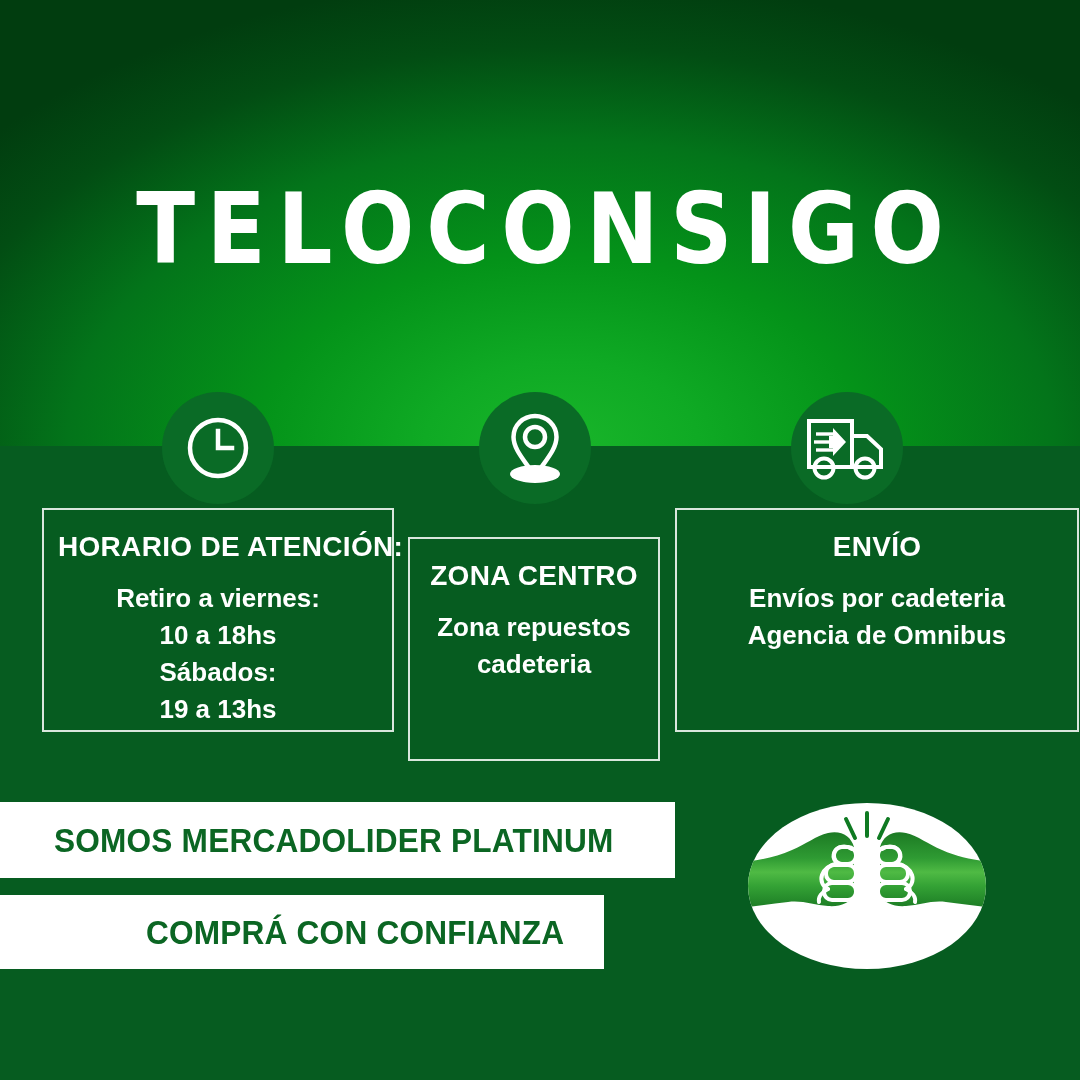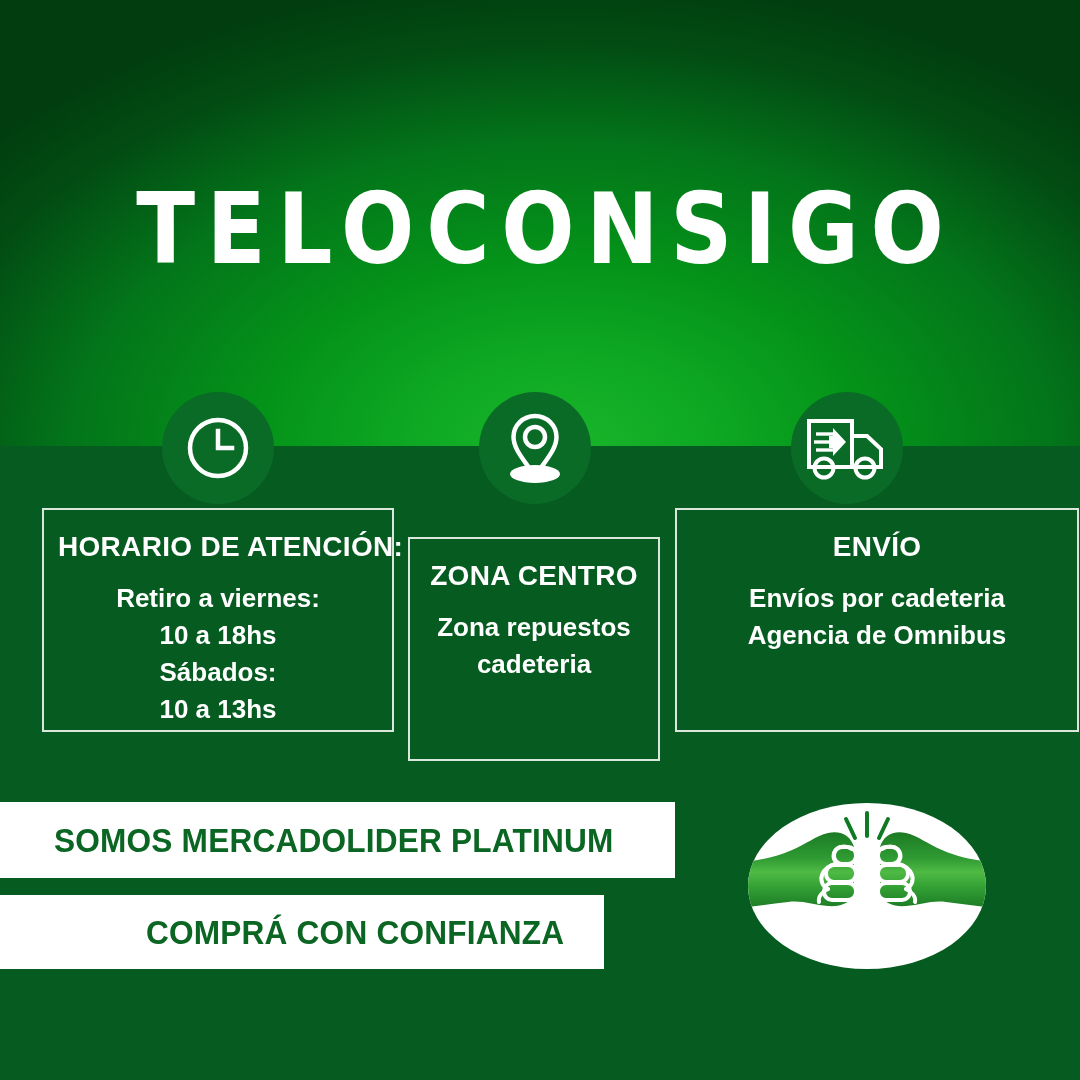--- a/index.html
+++ b/index.html
@@ -150,21 +150,21 @@
         <path d="M28 13 L41 27 L28 41 L28 33 L24 33 L24 21 L28 21 Z" fill="#ffffff"></path>
       </svg>
     </span>
   </div>
 
   <div class="card" style="left:42px; top:508px; width:352px; height:224px;">
     <div class="card-title">HORARIO DE ATENCIÓN:</div>
     <div class="card-line strong">Retiro a viernes:</div>
     <div class="card-line">10 a 18hs</div>
     <div class="card-line strong">Sábados:</div>
-    <div class="card-line">10 a 13hs</div>
+    <div class="card-line">19 a 13hs</div>
   </div>
 
   <div class="card" style="left:408px; top:537px; width:252px; height:224px;">
     <div class="card-title">ZONA CENTRO</div>
     <div class="card-line">Zona repuestos</div>
     <div class="card-line">cadeteria</div>
   </div>
 
   <div class="card" style="left:675px; top:508px; width:404px; height:224px;">
     <div class="card-title">ENVÍO</div>

